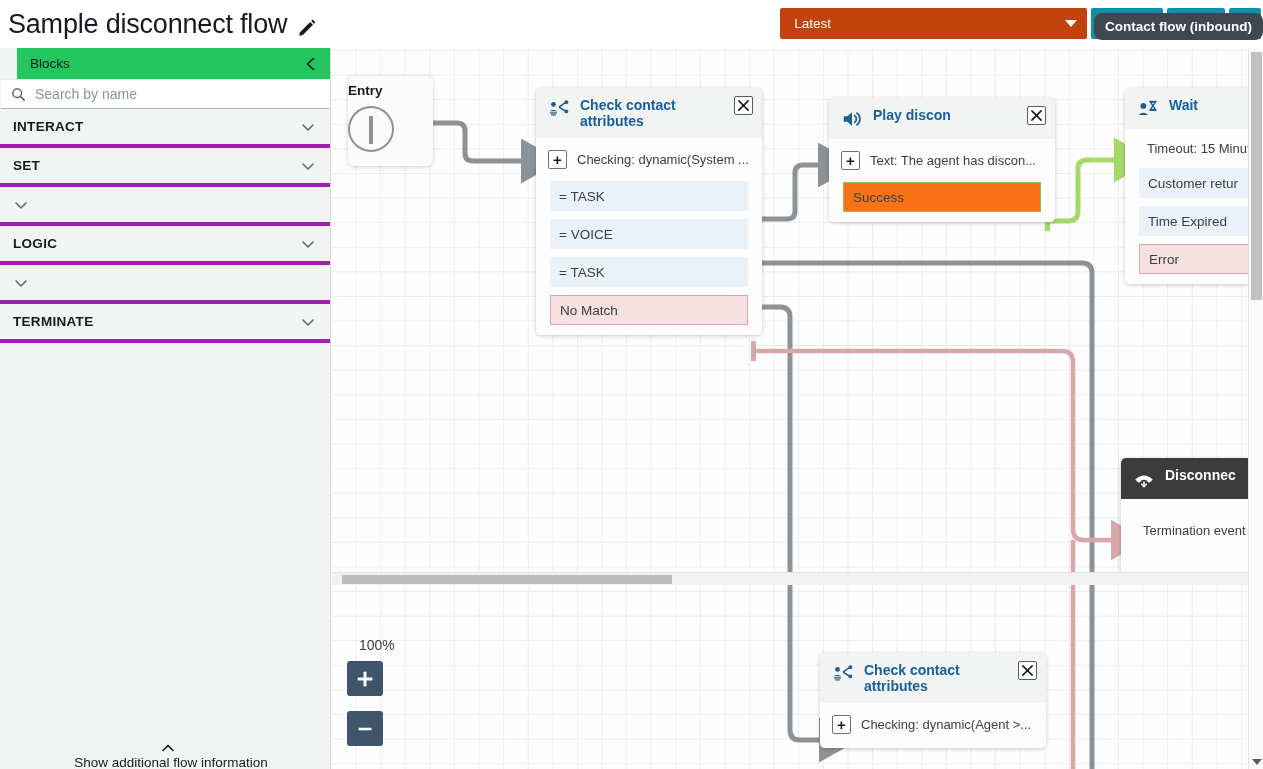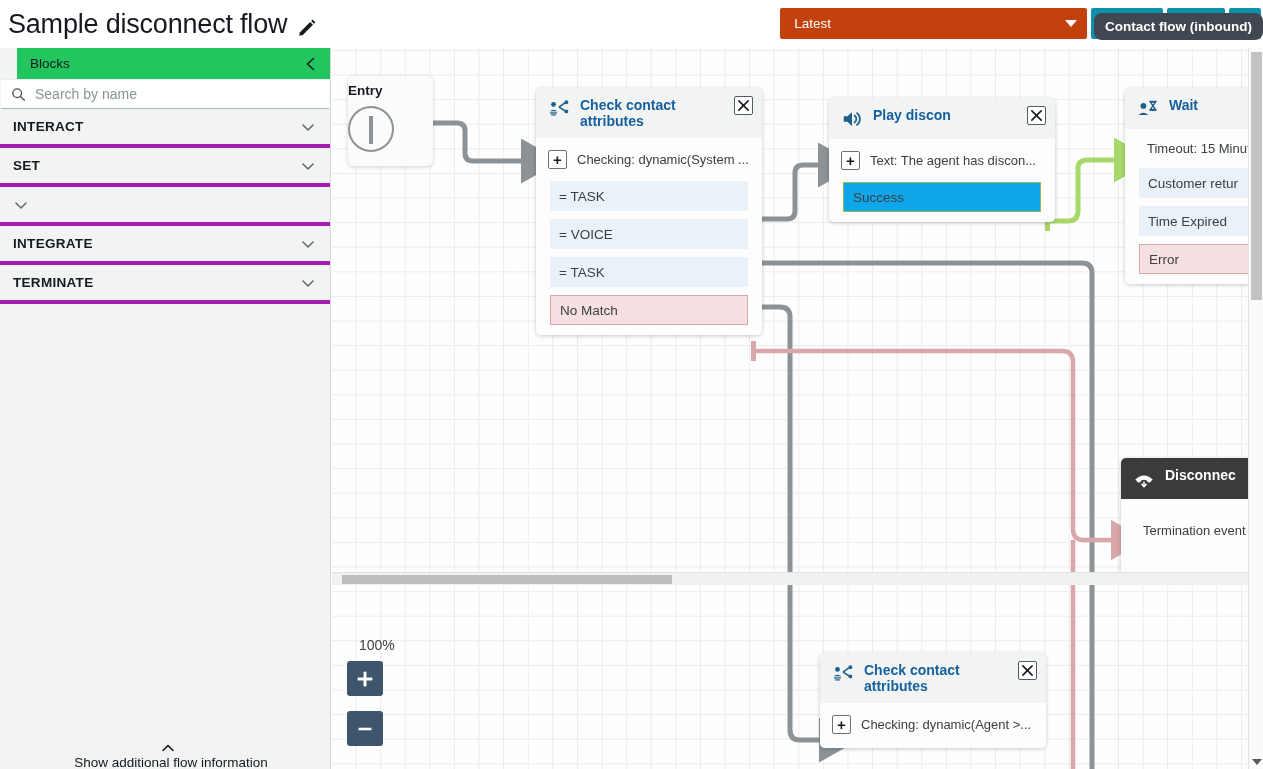--- a/index.html
+++ b/index.html
@@ -127,21 +127,21 @@
     width: 19px; height: 19px; border: 1px solid #687078; background: #fff;
     border-radius: 2px; display: flex; align-items: center; justify-content: center;
     margin-right: 10px; flex: 0 0 19px; cursor: pointer; font-size: 15px;
     line-height: 1; color: #16191f; font-weight: bold;
   }
   .port {
     margin: 8px 14px 0 14px; height: 30px; display: flex; align-items: center;
     padding-left: 9px; font-size: 13.5px; color: #3c4043; position: relative;
   }
   .port.blue  { background: #eaf1f9; }
-  .port.green { background: #0ea5e9; border: 1px solid #8cc152; }
+  .port.green { background: #f97316; border: 1px solid #8cc152; }
   .port.pink  { background: #f7e0e1; border: 1px solid #d9a7a9; }
 
   
   .entry-node {
     position: absolute; width: 85px; height: 90px; background: #fbfbfb;
     border-radius: 6px; box-shadow: 0 1px 4px rgba(0,0,0,0.18);
     display: flex; flex-direction: column; align-items: flex-start; padding-top: 7px;
   }
   .entry-node .en-label { font-size: 13.5px; font-weight: bold; color: #16191f; }
   .entry-circle {
@@ -260,21 +260,28 @@
       </span>
     </div>
     <div class="cat">
       <span class="chev-dn">
         <svg viewBox="0 0 16 16" width="16" height="16">
             <path d="M3 6 L8 11 L13 6" stroke="#45494d" stroke-width="1.6" fill="none" stroke-linecap="round" stroke-linejoin="round"></path>
           </svg>
       </span>
     </div>
     <div class="cat">
-      <span class="cat-label">INTEGRATE</span>
+      <span class="cat-label">LOGIC</span>
+      <span class="chev-dn">
+        <svg viewBox="0 0 16 16" width="16" height="16">
+            <path d="M3 6 L8 11 L13 6" stroke="#45494d" stroke-width="1.6" fill="none" stroke-linecap="round" stroke-linejoin="round"></path>
+          </svg>
+      </span>
+    </div>
+    <div class="cat">
       <span class="chev-dn">
         <svg viewBox="0 0 16 16" width="16" height="16">
             <path d="M3 6 L8 11 L13 6" stroke="#45494d" stroke-width="1.6" fill="none" stroke-linecap="round" stroke-linejoin="round"></path>
           </svg>
       </span>
     </div>
     <div class="cat">
       <span class="cat-label">TERMINATE</span>
       <span class="chev-dn">
         <svg viewBox="0 0 16 16" width="16" height="16">

